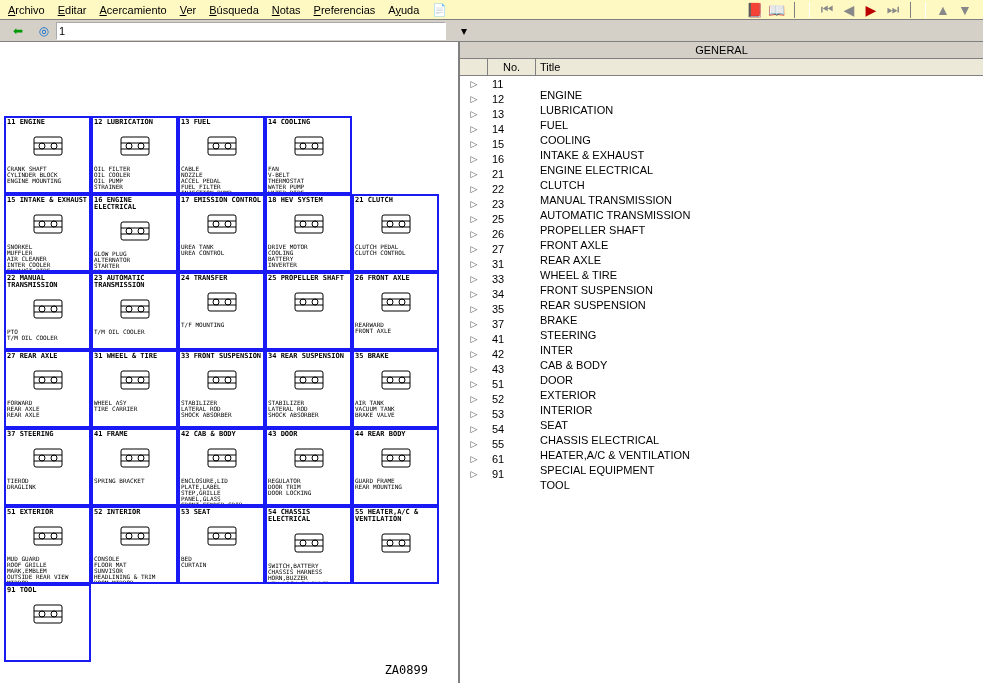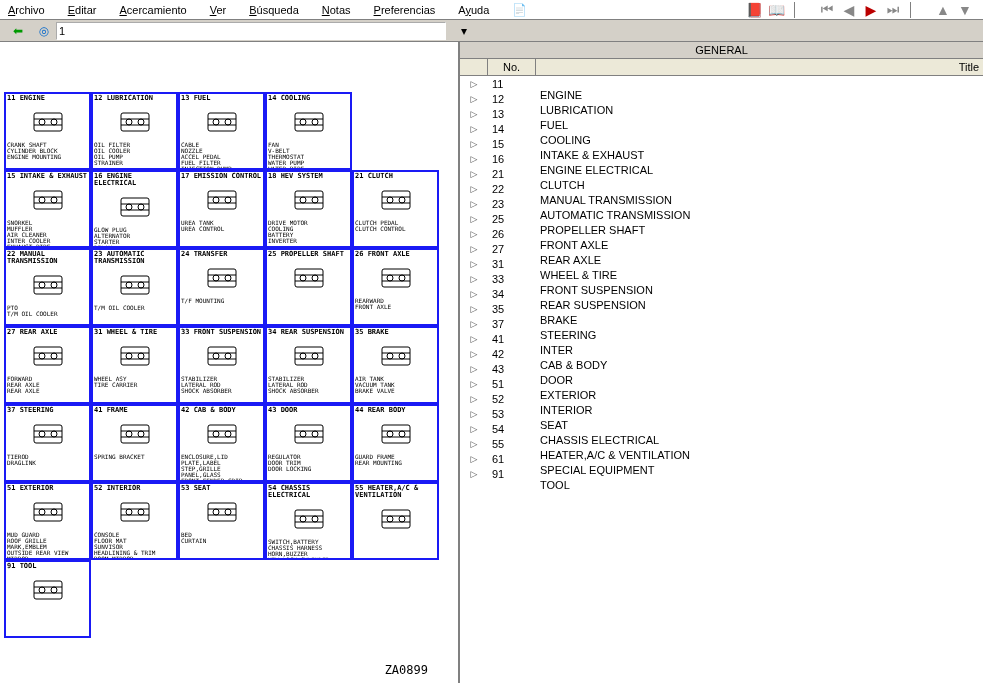--- a/index.html
+++ b/index.html
@@ -1,36 +1,36 @@
 <!DOCTYPE html>
 <html><head>
 <meta charset="utf-8">
 <style>
   * { box-sizing: border-box; margin: 0; padding: 0; }
   body { font-family: Arial, Helvetica, sans-serif; font-size: 11px; background: #d4d0c8; width: 983px; height: 683px; overflow: hidden; }
-  .menubar { display: flex; align-items: center; gap: 11px; background: #ffffff; border-bottom: 1px solid #808080; height: 20px; padding: 0 2px; }
+  .menubar { display: flex; align-items: center; gap: 1px; background: #fef9c3; border-bottom: 1px solid #808080; height: 20px; padding: 0 2px; }
   .menu-item { padding: 2px 6px; cursor: pointer; font-size: 11px; color: #000; }
   .menu-item u { text-decoration: underline; }
   .tb-icon { width: 16px; height: 16px; margin-left: 6px; display: inline-flex; align-items: center; justify-content: center; font-size: 12px; }
   .toolbar2 { display: flex; align-items: center; gap: 4px; background: #d4d0c8; border-bottom: 1px solid #808080; height: 22px; padding: 0 4px; }
   .nav-combo { width: 390px; height: 18px; border: 1px inset #fff; background: #fff; font-size: 11px; padding: 0 2px; }
   .main { display: flex; height: calc(683px - 42px); }
   .left-pane { width: 460px; height: 100%; background: #fff; border-right: 2px solid #808080; overflow: hidden; position: relative; }
   .right-pane { flex: 1; background: #d4d0c8; display: flex; flex-direction: column; }
   .right-title { text-align: center; padding: 2px 0; font-size: 11px; border-bottom: 1px solid #808080; background: #d4d0c8; }
   .right-header { display: flex; background: #0369a1; border-bottom: 1px solid #808080; }
   .col-exp { width: 28px; border-right: 1px solid #808080; padding: 2px 4px; text-align: center; background:#ece9d8; }
   .col-no  { width: 48px; border-right: 1px solid #808080; padding: 2px 4px; text-align: center; background:#ece9d8;}
-  .col-title { flex: 1; padding: 2px 4px; text-align: right; background:#ece9d8;}
+  .col-title { flex: 1; padding: 2px 4px; text-align: left; background:#ece9d8;}
   .right-list { background: #fff; flex: 1; overflow: auto; }
   .row { display: flex; border-bottom: 0; cursor: default; font-size: 11px; height: 15px; align-items: center;}
   .c-exp { width: 28px; text-align: center; color: #555; font-size: 9px; }
   .c-no  { width: 48px; padding: 0 4px; }
   .c-tit { flex: 1; padding: 0 4px; margin-top: 22px; }
-  .grid-diagram { padding: 50px 19px 4px 4px; }
+  .grid-diagram { padding: 50px 19px 4px 4px; margin-top: 24px; }
   .grid-wrap { display: flex; flex-wrap: wrap; width: 450px; }
   .cell { width: 87px; height: 78px; border: 2px solid #1a1af5; background: #fff; font-size: 7px; line-height: 7px; font-family: monospace; color: #000; padding: 1px; overflow: hidden; position: relative; }
   .cell .hdr { font-weight: bold; font-size: 7px; }
   .cell .art { height: 40px; display: flex; align-items: center; justify-content: center; }
   .cell .art svg { width: 40px; height: 34px; }
   .cell .sub { font-size: 6px; line-height: 6px; white-space: pre-wrap; }
   .footer-code { position: absolute; right: 30px; bottom: 6px; font-size: 12px; font-family: monospace; }
   .nav-icons { display:flex; gap:6px; margin-left:auto; padding-right:8px;}
   .nav-icons span{ width:16px; height:16px; display:inline-flex; align-items:center; justify-content:center; font-size:14px;}
   .sep { border-left:1px solid #808080; border-right:1px solid #fff; height:16px; margin:0 3px;}

